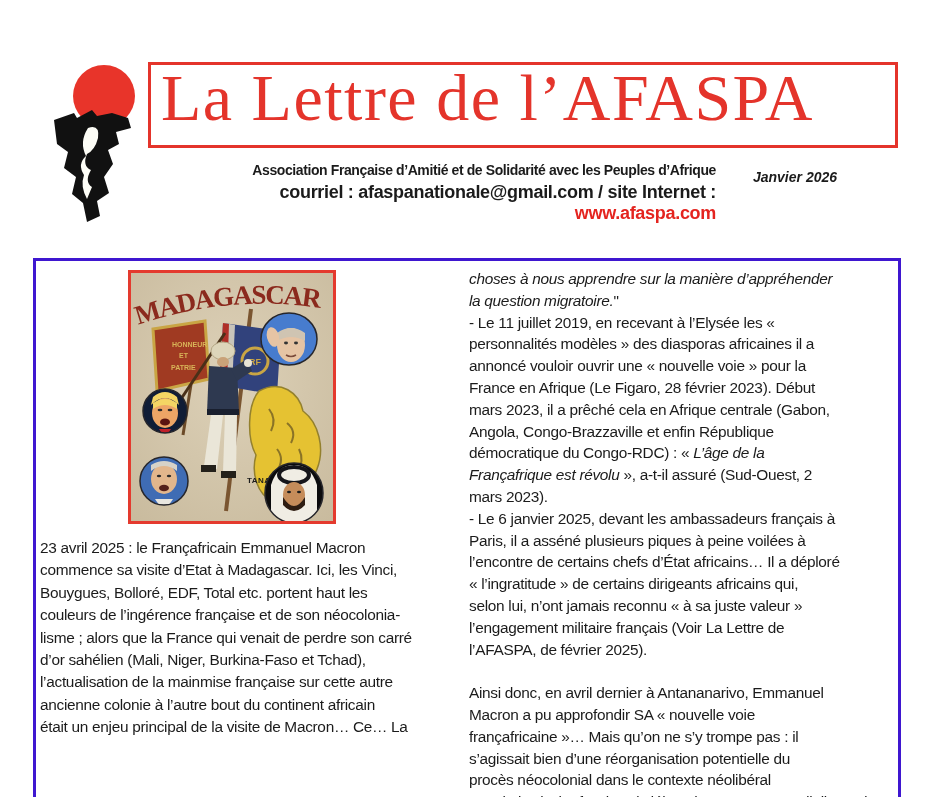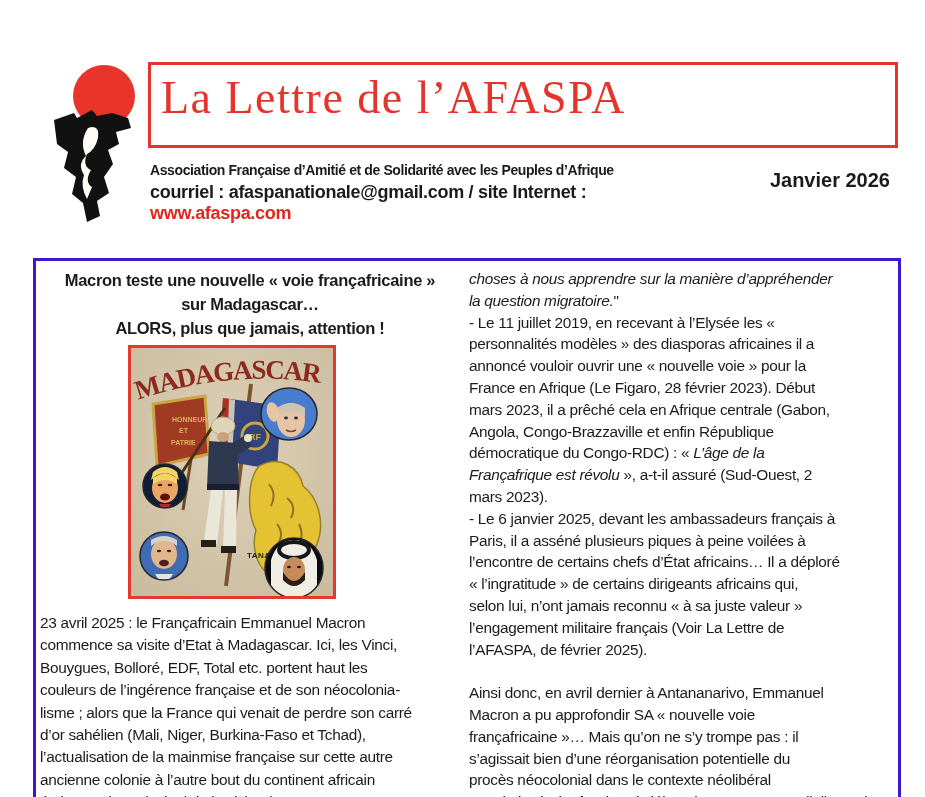--- a/index.html
+++ b/index.html
@@ -3,28 +3,28 @@
 <meta charset="utf-8">
 <style>
   html,body{margin:0;padding:0;background:#ffffff;}
   body{width:925px;height:797px;overflow:hidden;position:relative;
        font-family:"Liberation Sans",sans-serif;color:#1b1b1b;}
   .abs{position:absolute;}
 
   
   #logo{left:40px;top:56px;width:106px;height:172px;}
   #mast-box{left:148px;top:62px;width:744px;height:80px;border:3px solid #e4342b;}
-  #title{font-family:"Liberation Serif","DejaVu Serif",serif;font-size:46px;line-height:72px;
+  #title{font-family:"Liberation Serif","DejaVu Serif",serif;font-size:66px;line-height:72px;
          color:#e4342b;white-space:nowrap;padding-left:10px;letter-spacing:1.5px;margin-top:-3px;}
-  #org{left:150px;top:162px;width:566px;text-align:left;font-weight:bold;}
+  #org{left:150px;top:162px;width:566px;text-align:right;font-weight:bold;}
   .org1{font-size:14px;letter-spacing:-0.4px;margin-bottom:4px;}
   .org2{font-size:13.5px;letter-spacing:-0.3px;margin-bottom:4px;}
   .org3{font-size:18px;letter-spacing:-0.3px;}
   .site{color:#e4241f;}
-  #date{left:700px;top:169px;width:190px;text-align:right;font-weight:bold;font-size:20px;}
+  #date{left:700px;top:169px;width:190px;text-align:center;font-weight:bold;font-size:14px;font-style:italic;}
 
   
   #content{left:33px;top:258px;width:858px;height:620px;border:3px solid #3f17d0;
            box-sizing:content-box;display:flex;padding:4px 0 0 4px;background:#fff;}
   #leftcol{width:420px;flex:0 0 auto;}
   #rightcol{width:424px;flex:0 0 auto;padding-left:9px;}
   .headline{font-weight:bold;font-size:16.5px;line-height:24px;text-align:center;
             white-space:pre;letter-spacing:-0.3px;margin-top:3px;}
   #figure{width:202px;height:248px;border:3px solid #e43a2e;margin:5px 0 0 88px;background:#d8cbb2;}
   #figure svg{display:block;}
@@ -48,23 +48,20 @@
 <div class="abs" id="org">
   <div class="org1">Association Française d’Amitié et de Solidarité avec les Peuples d’Afrique</div>
   <div class="org3"><span>courriel : afaspanationale@gmail.com  / site Internet : </span><span class="site">www.afaspa.com</span></div>
 </div>
 
 <div class="abs" id="date">Janvier 2026</div>
 
 <div class="abs" id="content">
 
   <div id="leftcol">
-    <div class="headline">Macron teste une nouvelle « voie françafricaine »
-sur Madagascar…
-ALORS, plus que jamais, attention !</div>
 
     <div id="figure">
       <svg width="202" height="248" viewBox="0 0 202 248">
         <defs>
           <radialGradient id="bgrad" cx="50%" cy="42%" r="75%">
             <stop offset="0%" stop-color="#ddd1b8"></stop>
               <stop offset="100%" stop-color="#c9bb9e"></stop>
           </radialGradient>
           <path id="arcp" d="M 7 52 Q 100 20 196 36" fill="none"></path>
           <clipPath id="c-putin">

